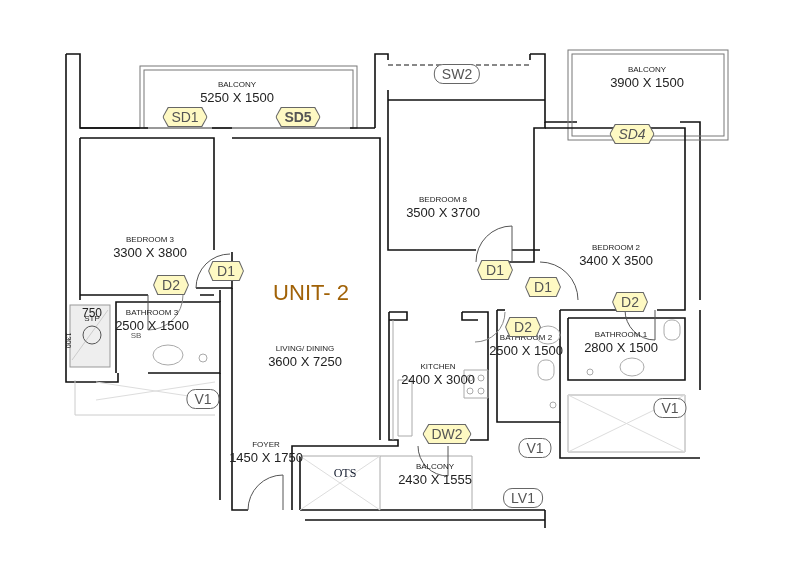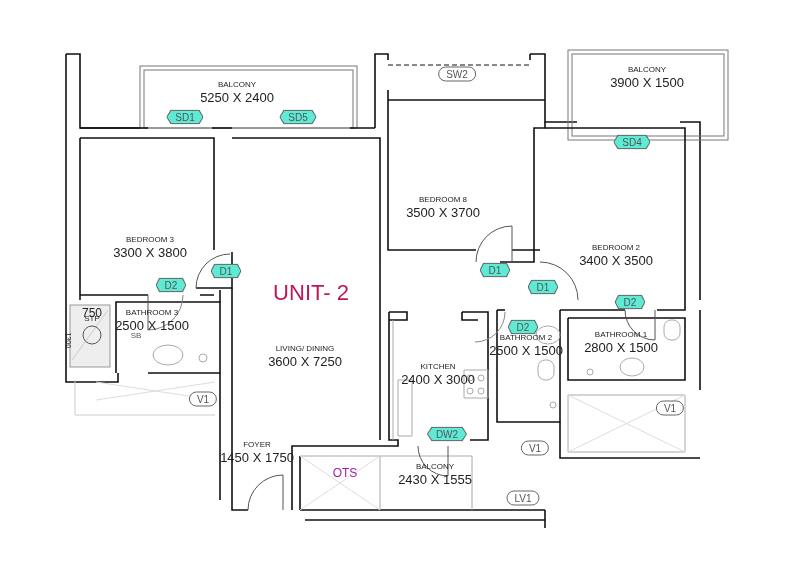--- a/index.html
+++ b/index.html
@@ -1,26 +1,26 @@
 <!DOCTYPE html>
 <html><head>
 <meta charset="utf-8">
 <style>
   html,body{margin:0;padding:0;background:#fff;}
   body{width:799px;height:565px;overflow:hidden;position:relative;font-family:"Liberation Sans",sans-serif;}
   svg{position:absolute;left:0;top:0;}
   .lbl{position:absolute;font-family:"Liberation Sans",sans-serif;color:#222;text-align:center;white-space:nowrap;transform:translateX(-50%);line-height:1.25;}
   .room{font-size:8px;}
   .room .dim{display:block;font-size:13px;}
-  .tag{position:absolute;font-size:10px;color:#555;transform:translate(-50%,-50%);padding:1px 7px;border:1px solid #666;background:#fff;}
+  .tag{position:absolute;font-size:14px;color:#555;transform:translate(-50%,-50%);padding:1px 7px;border:1px solid #666;background:#fff;}
   .tag.hex{clip-path:polygon(12% 0,88% 0,100% 50%,88% 100%,12% 100%,0 50%);border:none;background:#666;padding:0;}
-  .tag.hex span{display:block;background:#5eead4;margin:1px;padding:1px 8px;clip-path:polygon(12% 0,88% 0,100% 50%,88% 100%,12% 100%,0 50%);}
+  .tag.hex span{display:block;background:#fef9c3;margin:1px;padding:1px 8px;clip-path:polygon(12% 0,88% 0,100% 50%,88% 100%,12% 100%,0 50%);}
   .tag.pill{border-radius:9px;}
-  .unit{position:absolute;font-size:22px;color:#be185d;transform:translateX(-50%);}
-  .ots{position:absolute;font-size:12px;color:#a21caf;transform:translateX(-50%);}
+  .unit{position:absolute;font-size:22px;color:#a16207;transform:translateX(-50%);}
+  .ots{position:absolute;font-size:12px;color:#0f172a;transform:translateX(-50%);font-family:Liberation Serif, serif;}
 </style>
 </head>
 <body>
 
 <svg width="799" height="565" viewBox="0 0 799 565">
   <g fill="none" stroke="#111" stroke-width="1.6">
 
     <path d="M66 54 L80 54 L80 128 L140 128"></path>
     <path d="M66 54 L66 300"></path>
     <path d="M80 138 L80 300"></path>
@@ -111,42 +111,42 @@
 </svg>
 
 <div class="unit" style="left:311px;top:280px;">UNIT- 2</div>
 
 <div class="ots" style="left:345px;top:466px;">OTS</div>
 <div class="lbl room" style="left:92px;top:314px;font-size:8px;">STP</div>
 <div class="lbl room" style="left:92px;top:306px;font-size:12px;">750</div>
 <div class="lbl room" style="left:60px;top:336px;font-size:7px;transform:rotate(90deg);">1300</div>
 
 <div id="rooms">
-    <div class="lbl room" style="left: 237px; top: 80px;"><span>BALCONY</span><span class="dim">5250 X 2400</span></div>
+    <div class="lbl room" style="left: 237px; top: 80px;"><span>BALCONY</span><span class="dim">5250 X 1500</span></div>
     <div class="lbl room" style="left: 647px; top: 65px;"><span>BALCONY</span><span class="dim">3900 X 1500</span></div>
     <div class="lbl room" style="left: 443px; top: 195px;"><span>BEDROOM 8</span><span class="dim">3500 X 3700</span></div>
     <div class="lbl room" style="left: 150px; top: 235px;"><span>BEDROOM 3</span><span class="dim">3300 X 3800</span></div>
     <div class="lbl room" style="left: 616px; top: 243px;"><span>BEDROOM 2</span><span class="dim">3400 X 3500</span></div>
     <div class="lbl room" style="left: 152px; top: 308px;"><span>BATHROOM 3</span><span class="dim">2500 X 1500</span></div>
     <div class="lbl room" style="left: 526px; top: 333px;"><span>BATHROOM 2</span><span class="dim">2500 X 1500</span></div>
     <div class="lbl room" style="left: 621px; top: 330px;"><span>BATHROOM 1</span><span class="dim">2800 X 1500</span></div>
     <div class="lbl room" style="left: 305px; top: 344px;"><span>LIVING/ DINING</span><span class="dim">3600 X 7250</span></div>
     <div class="lbl room" style="left: 438px; top: 362px;"><span>KITCHEN</span><span class="dim">2400 X 3000</span></div>
-    <div class="lbl room" style="left: 257px; top: 440px;"><span>FOYER</span><span class="dim">1450 X 1750</span></div>
+    <div class="lbl room" style="left: 266px; top: 440px;"><span>FOYER</span><span class="dim">1450 X 1750</span></div>
     <div class="lbl room" style="left: 435px; top: 462px;"><span>BALCONY</span><span class="dim">2430 X 1555</span></div>
   </div>
 <div id="tags">
     <div class="tag hex" style="left: 185px; top: 117px;">
       <span>SD1</span>
     </div>
-    <div class="tag hex" style="left: 298px; top: 117px;">
+    <div class="tag hex" style="left: 298px; top: 117px; font-weight: bold;">
       <span>SD5</span>
     </div>
     <div class="tag pill" style="left: 457px; top: 74px;">SW2</div>
-    <div class="tag hex" style="left: 632px; top: 142px;">
+    <div class="tag hex" style="left: 632px; top: 134px; font-style: italic;">
       <span>SD4</span>
     </div>
     <div class="tag hex" style="left: 226px; top: 271px;">
       <span>D1</span>
     </div>
     <div class="tag hex" style="left: 171px; top: 285px;">
       <span>D2</span>
     </div>
     <div class="tag hex" style="left: 495px; top: 270px;">
       <span>D1</span>

